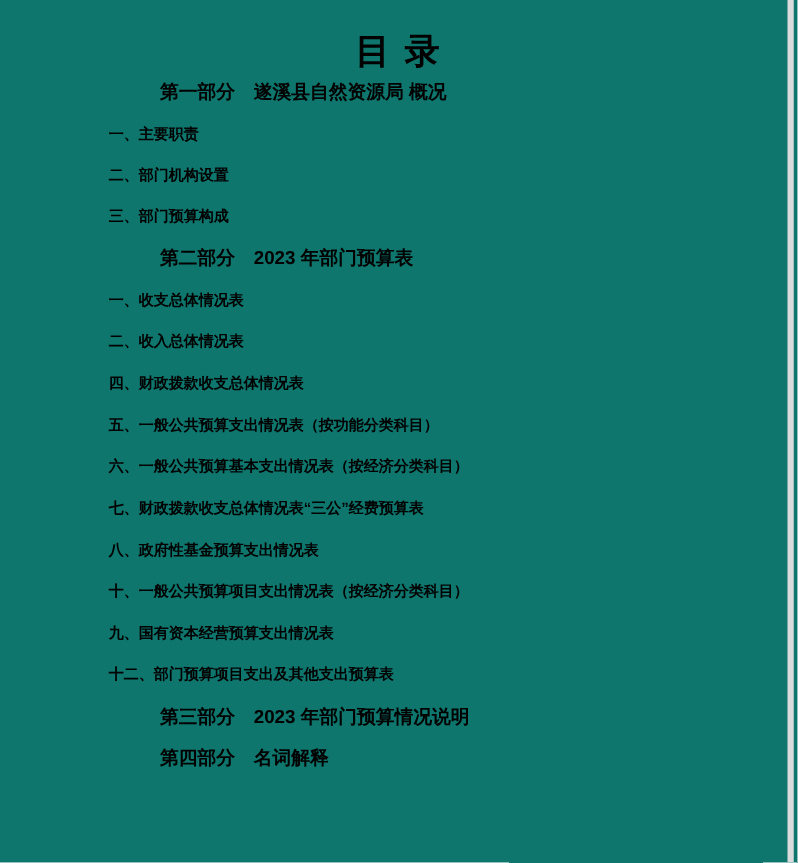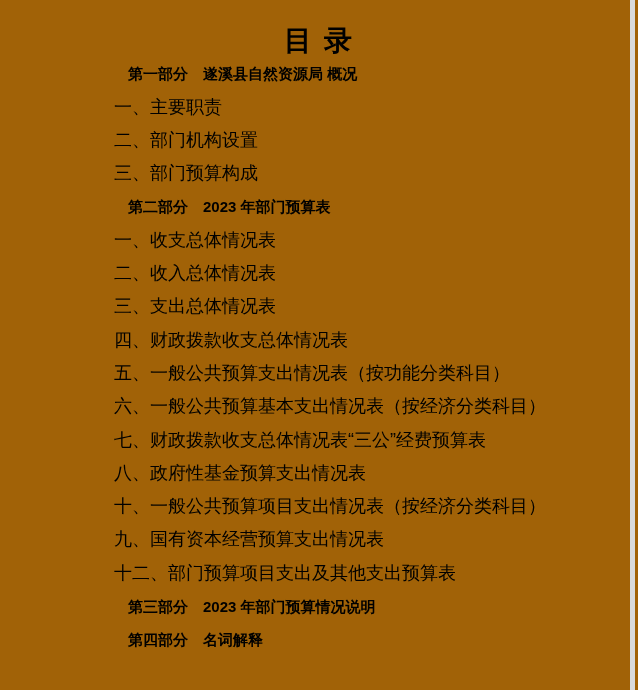--- a/index.html
+++ b/index.html
@@ -4,21 +4,21 @@
 <style>
   html, body {
     margin: 0;
     padding: 0;
     background: #ffffff;
   }
   #page {
     position: relative;
     width: 638px;
     height: 690px;
-    background: #a16207;
+    background: #0f766e;
     overflow: hidden;
     font-family: "Liberation Sans", sans-serif;
     color: #000000;
   }
   .toc {
     padding-top: 24px;
   }
   .line {
     height: 33.3px;
     line-height: 33.3px;
@@ -29,23 +29,23 @@
     font-size: 28px;
     font-weight: bold;
     letter-spacing: 2px;
   }
   .part {
     margin-left: 128px;
     font-size: 15px;
     font-weight: bold;
   }
   .item {
-    margin-left: 114px;
-    font-size: 18px;
-    font-weight: normal;
+    margin-left: 87px;
+    font-size: 12px;
+    font-weight: bold;
   }
   .edge-strip {
     position: absolute;
     top: 0;
     left: 630px;
     width: 5px;
     height: 690px;
     background: #d9dbdd;
   }
 </style>
@@ -55,21 +55,20 @@
 <div id="page">
   <div class="toc">
     <div class="line toc-title">目 录</div>
     <div class="line part">第一部分　遂溪县自然资源局 概况</div>
     <div class="line item">一、主要职责</div>
     <div class="line item">二、部门机构设置</div>
     <div class="line item">三、部门预算构成</div>
     <div class="line part">第二部分　2023 年部门预算表</div>
     <div class="line item">一、收支总体情况表</div>
     <div class="line item">二、收入总体情况表</div>
-    <div class="line item">三、支出总体情况表</div>
     <div class="line item">四、财政拨款收支总体情况表</div>
     <div class="line item">五、一般公共预算支出情况表（按功能分类科目）</div>
     <div class="line item">六、一般公共预算基本支出情况表（按经济分类科目）</div>
     <div class="line item">七、财政拨款收支总体情况表“三公”经费预算表</div>
     <div class="line item">八、政府性基金预算支出情况表</div>
     <div class="line item">十、一般公共预算项目支出情况表（按经济分类科目）</div>
     <div class="line item">九、国有资本经营预算支出情况表</div>
     <div class="line item">十二、部门预算项目支出及其他支出预算表</div>
     <div class="line part">第三部分　2023 年部门预算情况说明</div>
     <div class="line part">第四部分　名词解释</div>

